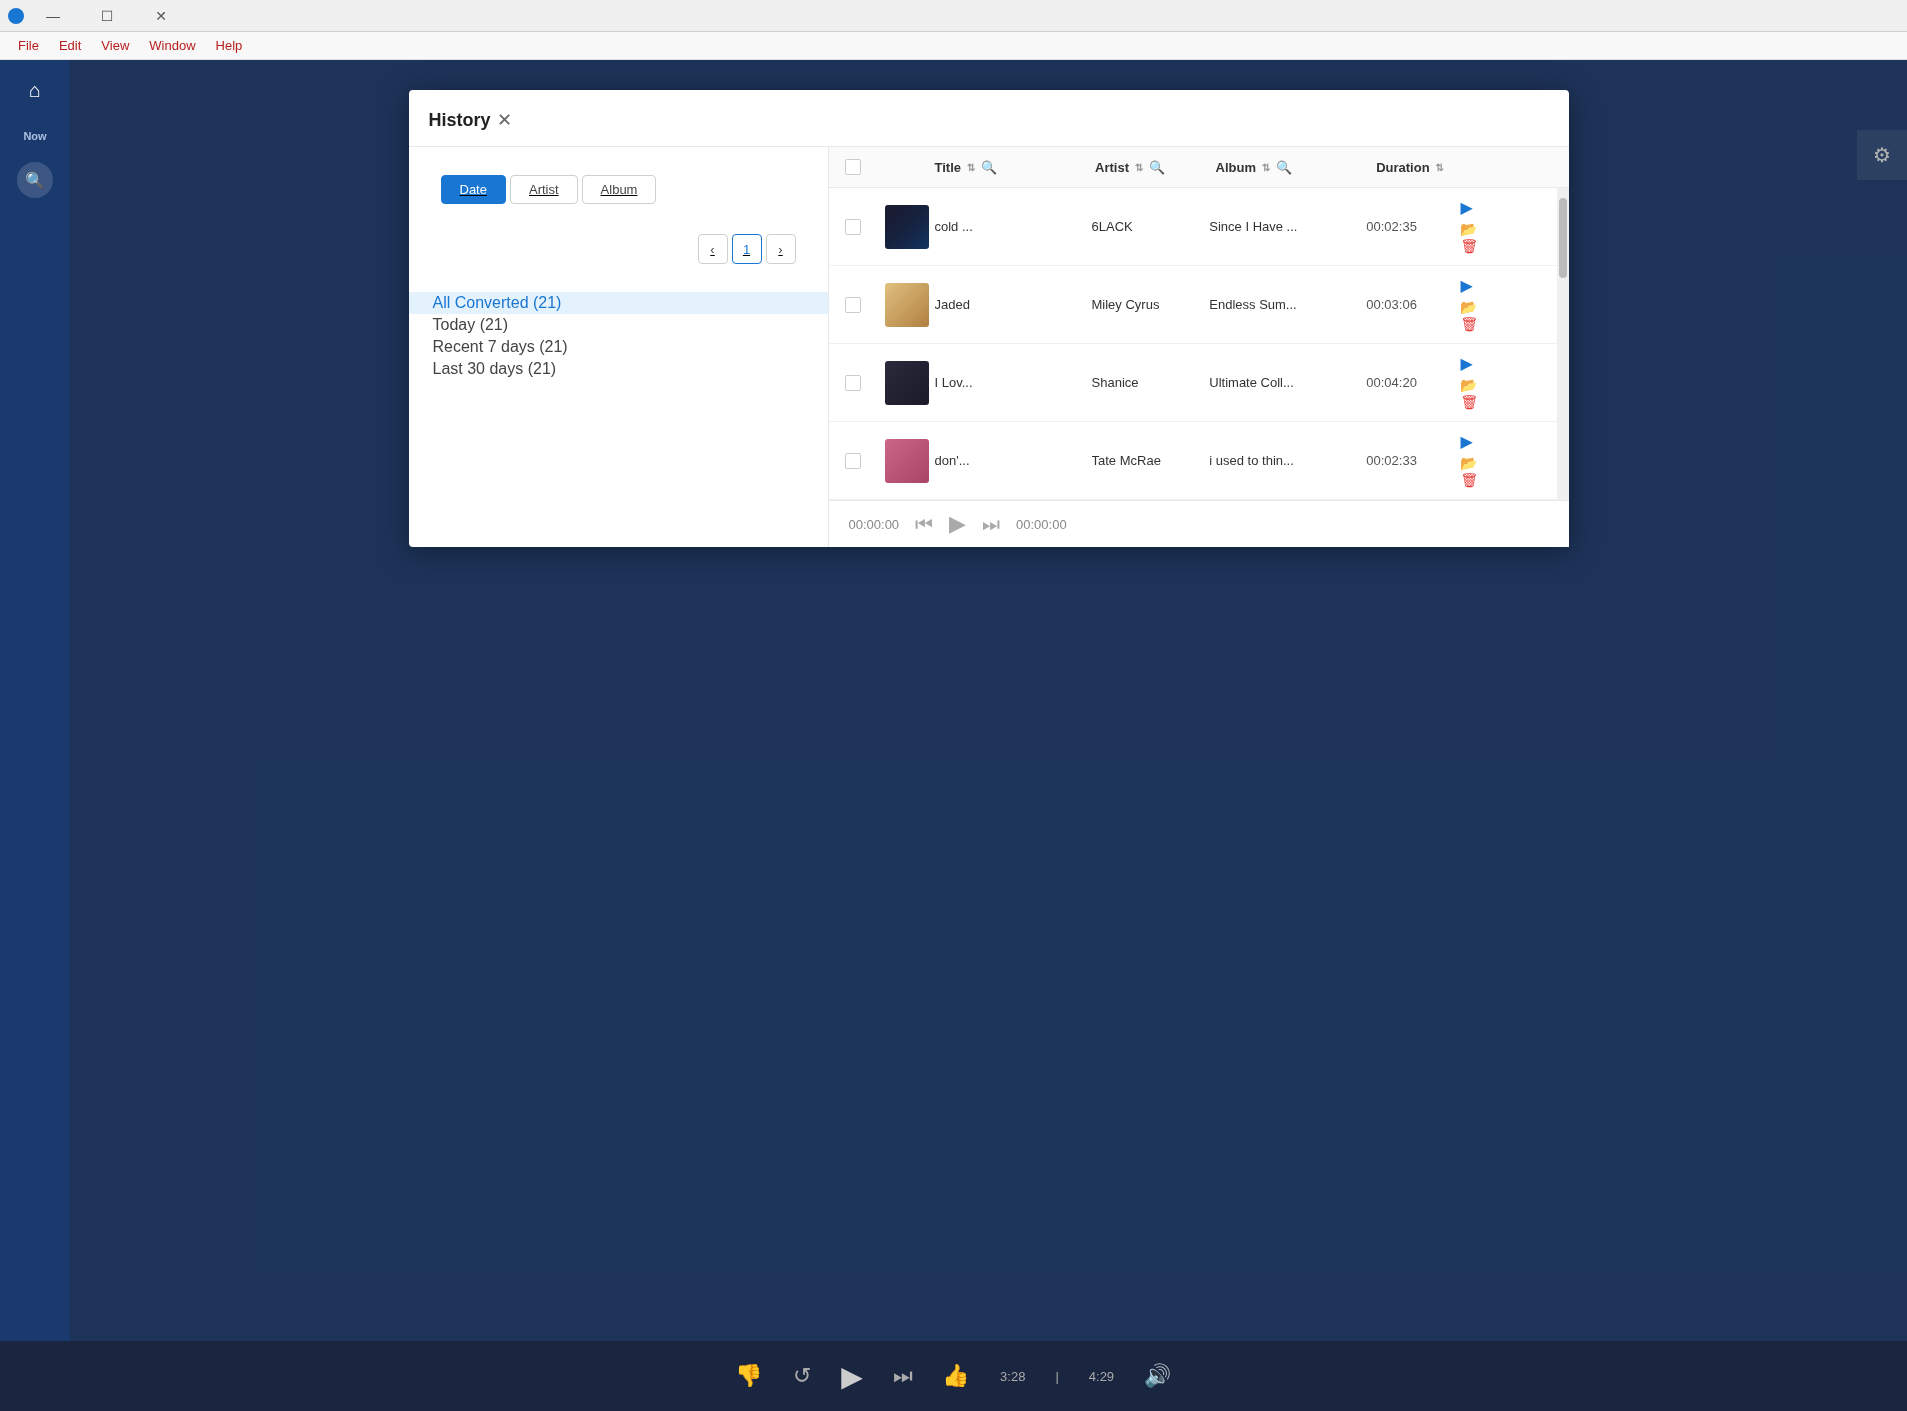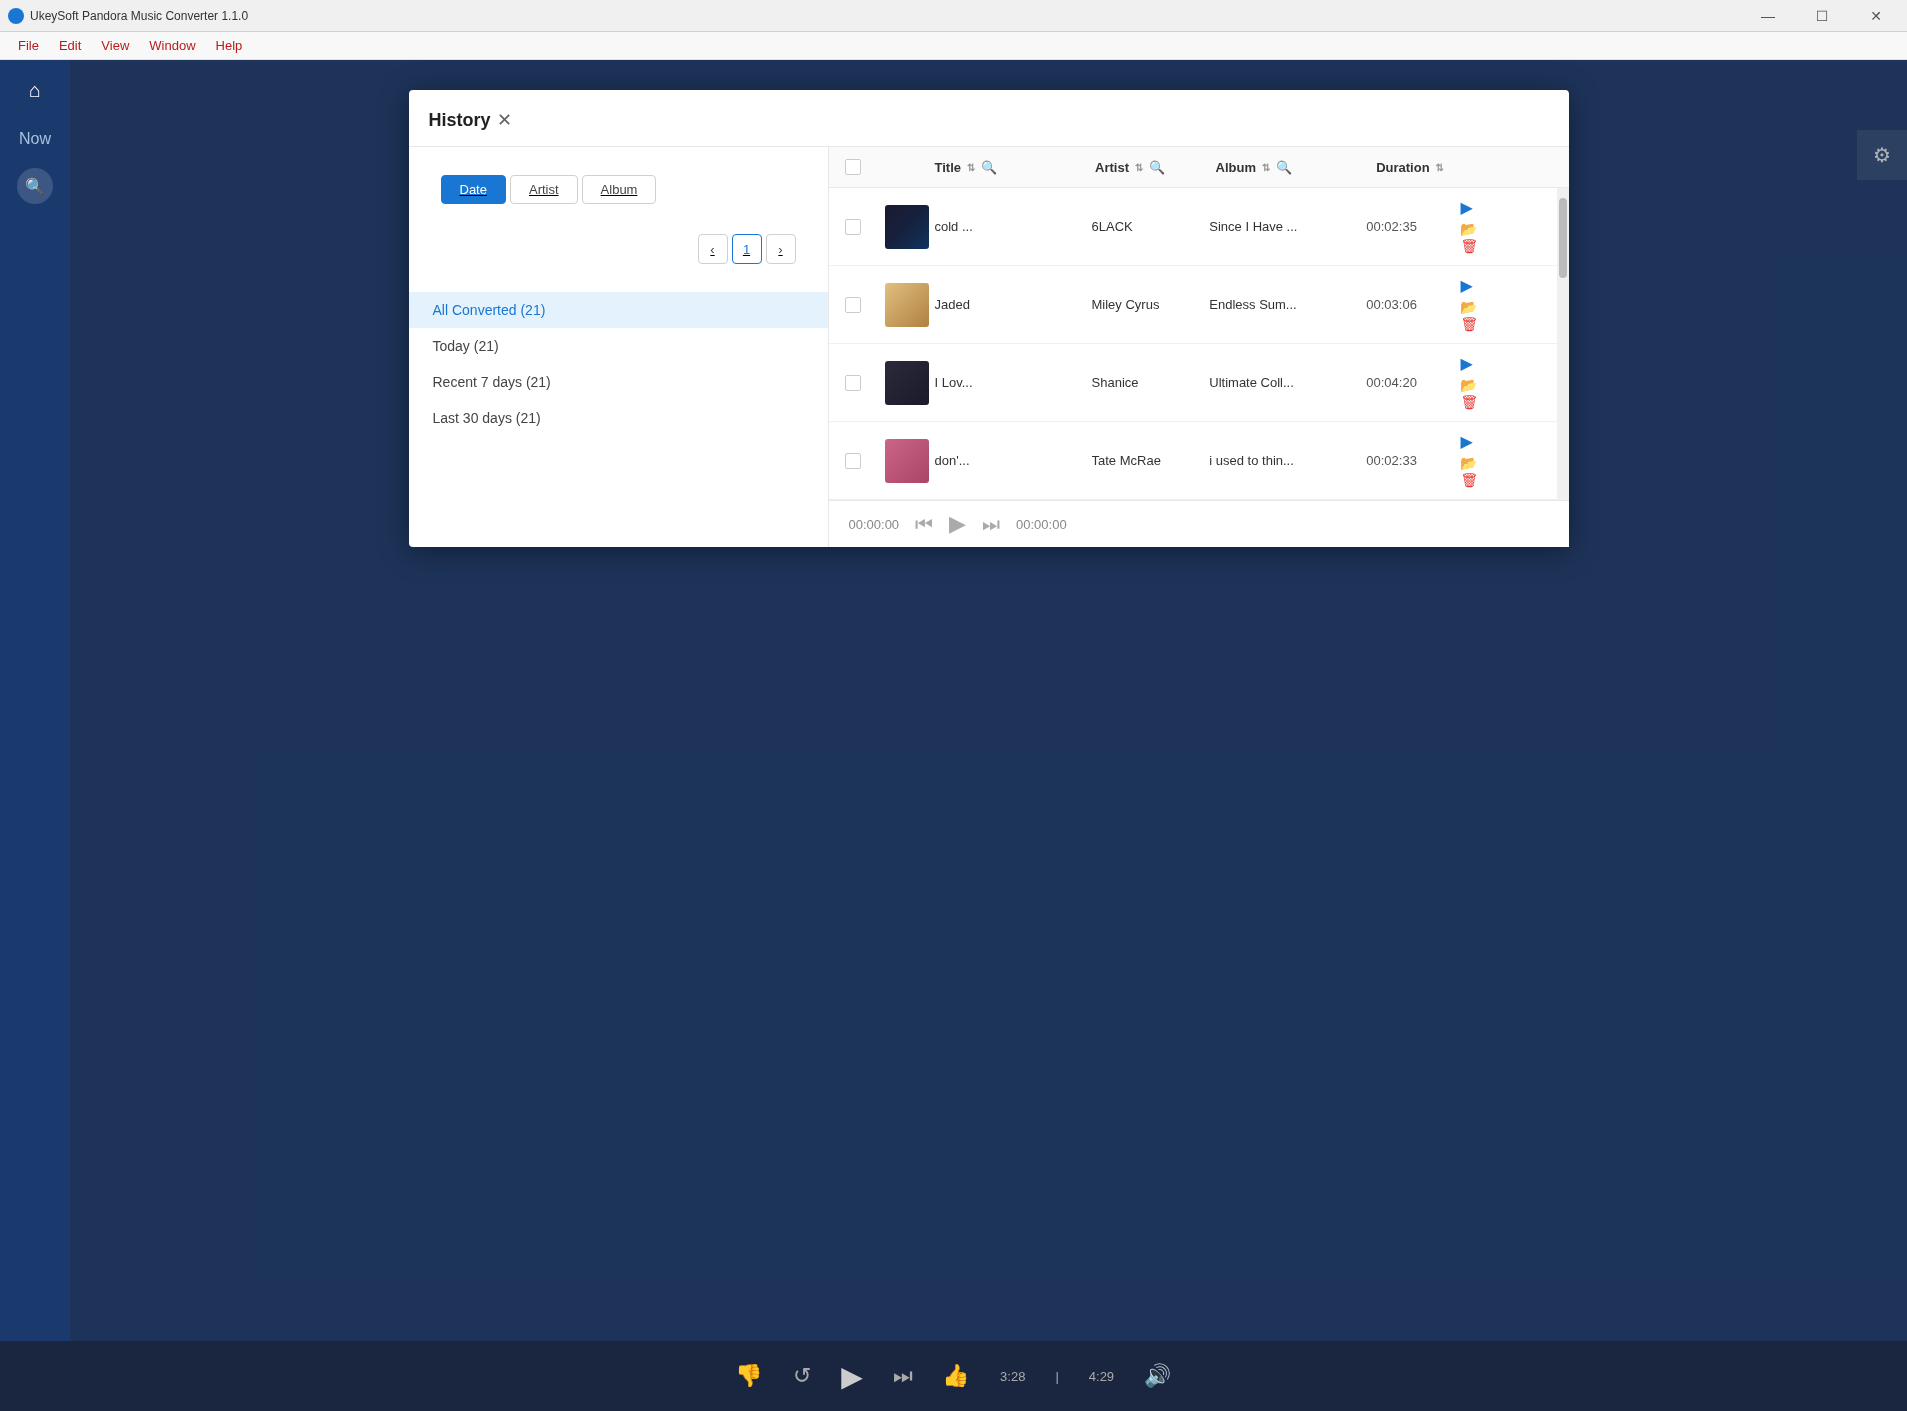--- a/index.html
+++ b/index.html
@@ -75,22 +75,23 @@
       padding-top: 10px;
       gap: 20px;
     }
     .sidebar-home {
       width: 40px; height: 40px;
       display: flex; align-items: center; justify-content: center;
       color: #fff; font-size: 20px; cursor: pointer;
     }
     .sidebar-label {
       color: #aac0e0;
-      font-size: 16px;
+      font-size: 11px;
       text-align: center;
+      font-weight: bold;
     }
     .sidebar-search {
       width: 36px; height: 36px;
       background: rgba(255,255,255,0.15);
       border-radius: 50%;
       display: flex; align-items: center; justify-content: center;
       color: #fff; font-size: 16px; cursor: pointer;
     }
     .sidebar-gear {
       position: absolute;
@@ -204,22 +205,22 @@
     }
     .page-btn.active {
       border-color: #1976d2;
       color: #1976d2;
     }
 
     .nav-list {
       list-style: none;
     }
     .nav-item {
-      padding: 10px 24px;
-      font-size: 14px;
+      padding: 2px 24px;
+      font-size: 16px;
       cursor: pointer;
       color: #444;
     }
     .nav-item.active {
       background: #e3f2fd;
       color: #1976d2;
       font-weight: 500;
     }
 
     
@@ -403,21 +404,20 @@
       flex-direction: column;
       gap: 14px;
       text-decoration: underline;
     }
   </style>
 </head>
 <body>
 
 <div class="title-bar">
   <div class="title-bar-icon"></div>
-  <span class="title-bar-text">UkeySoft Pandora Music Converter 1.1.0</span>
   <div class="title-bar-controls">
     <button class="title-btn">—</button>
     <button class="title-btn">☐</button>
     <button class="title-btn close">✕</button>
   </div>
 </div>
 
 <div class="menu-bar">
   <span class="menu-item">File</span>
   <span class="menu-item">Edit</span>

